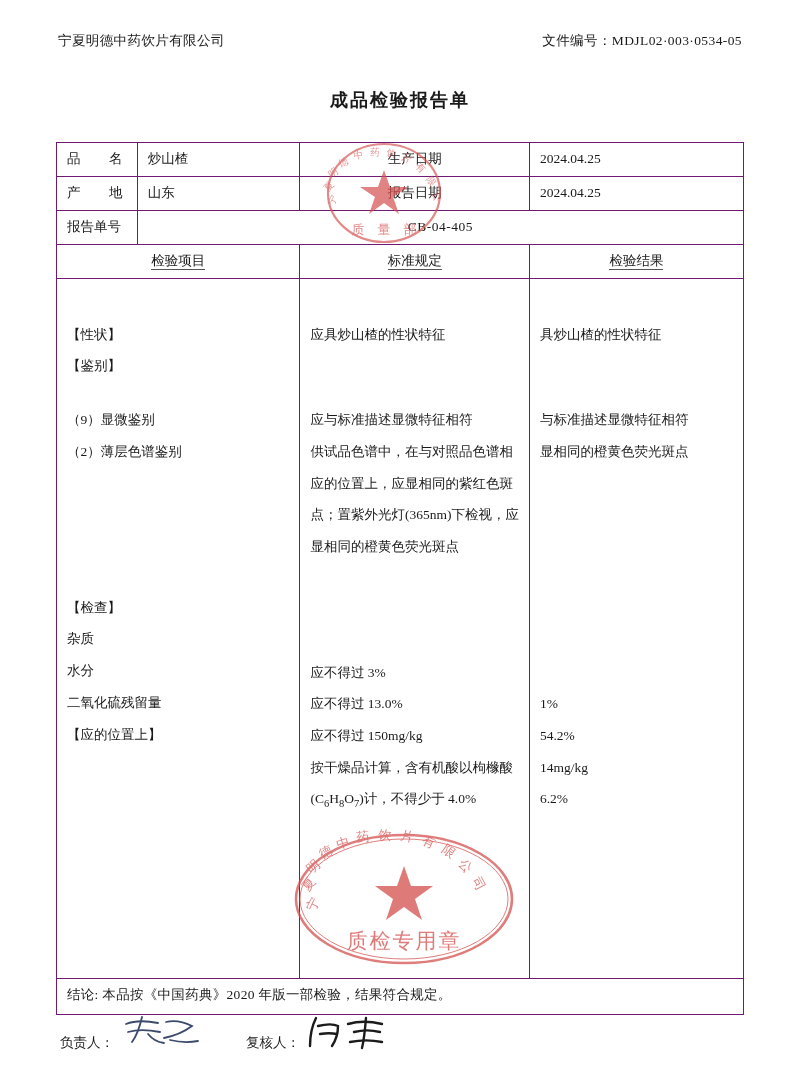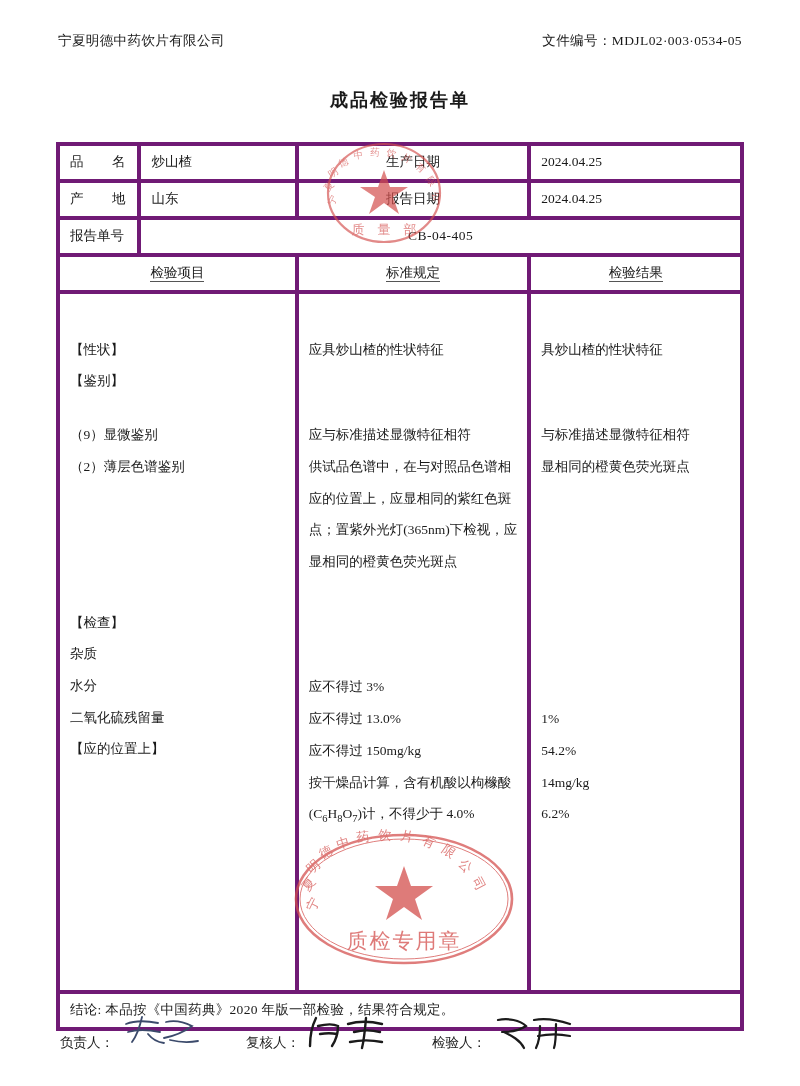--- a/index.html
+++ b/index.html
@@ -53,21 +53,21 @@
   
   table.main {
     position: absolute;
     top: 142px;
     left: 56px;
     width: 688px;
     border-collapse: collapse;
     font-size: 13.5px;
   }
   table.main td {
-    border: 4px solid #701a75;
+    border: 1px solid #701a75;
     padding: 6px 10px;
     vertical-align: top;
     line-height: 1.55;
     margin-top: 31px;
   }
   td.label {
     width: 82px;
     white-space: nowrap;
     text-align: left;
     letter-spacing: 0.5px;
@@ -311,35 +311,20 @@
             <path d="M14 14 C22 12, 30 12, 34 14 C34 22, 32 28, 28 34"></path>
             <path d="M16 22 C22 21, 28 21, 33 22"></path>
             <path d="M44 12 C54 9, 66 9, 78 12"></path>
             <path d="M50 20 C58 18, 68 18, 76 20"></path>
             <path d="M62 6 C61 18, 60 28, 58 36"></path>
             <path d="M46 30 C56 28, 68 28, 78 30"></path>
           </g>
         </svg>
       </span>
     </div>
-    <div class="sign-block">
-      <span class="sign-label">检验人：</span>
-      <span class="sign-img">
-        <svg width="86" height="40" viewBox="0 0 86 40">
-          <g fill="none" stroke="#1b1b1b" stroke-width="2.2" stroke-linecap="round">
-            <path d="M8 8 C18 6, 30 8, 36 14 C30 18, 20 20, 12 20"></path>
-            <path d="M14 20 C22 24, 30 28, 34 36"></path>
-            <path d="M44 8 C54 6, 68 8, 80 12"></path>
-            <path d="M50 14 C50 22, 49 30, 46 36"></path>
-            <path d="M66 12 C66 22, 66 30, 64 36"></path>
-            <path d="M48 24 C58 22, 70 22, 80 24"></path>
-          </g>
-        </svg>
-      </span>
-    </div>
   </div>
 
   <div class="stamp stamp-top">
     <svg width="168" height="106" viewBox="0 0 168 106">
       <g stroke="#d4504e" fill="none" stroke-width="2.2" opacity="0.85">
         <ellipse cx="84" cy="53" rx="56" ry="49"></ellipse>
       </g>
       <g fill="#d4504e" opacity="0.9">
         <polygon points="84,30 90,47 108,47 93,57 99,74 84,63 69,74 75,57 60,47 78,47"></polygon>
       </g>

